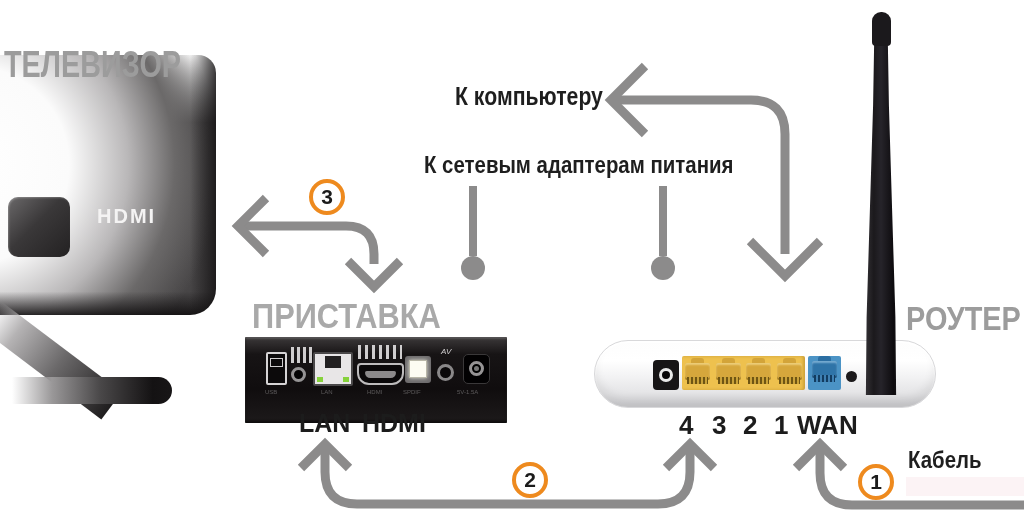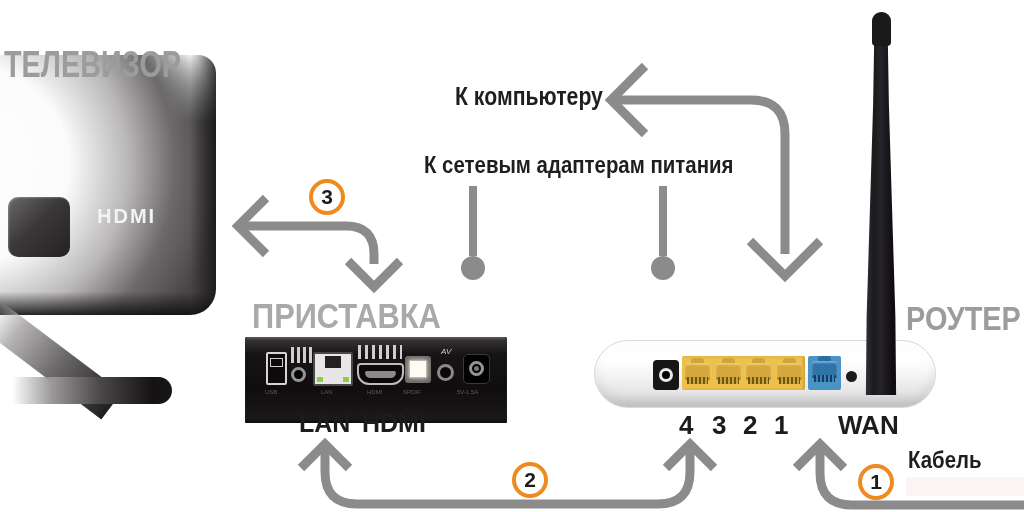--- a/index.html
+++ b/index.html
@@ -177,21 +177,21 @@
     </div>
     <div class="p r-btn"></div>
   </div>
   <div class="abs ant-shaft"></div>
   <div class="abs ant-cap"></div>
   <div class="abs router-label">РОУТЕР</div>
   <span class="rlabel" style="left:679px;">4</span>
   <span class="rlabel" style="left:712px;">3</span>
   <span class="rlabel" style="left:743px;">2</span>
   <span class="rlabel" style="left:774px;">1</span>
-  <span class="rlabel" style="left:838px;">WAN</span>
+  <span class="rlabel" style="left:797px;">WAN</span>
 
   <svg class="arrows" width="1024" height="512" viewBox="0 0 1024 512">
     <g stroke="#8c8b8b" stroke-width="9" fill="none" stroke-linejoin="miter">
       <g>
         <path d="M 611 100 H 751 Q 785 100 785 134 V 254"></path>
         <path d="M 645 66 L 611 100 L 645 134"></path>
         <path d="M 750 241 L 785 276 L 820 241"></path>
       </g>
       <g>
         <path d="M 240 226 H 346 Q 374 226 374 254 V 264"></path>

